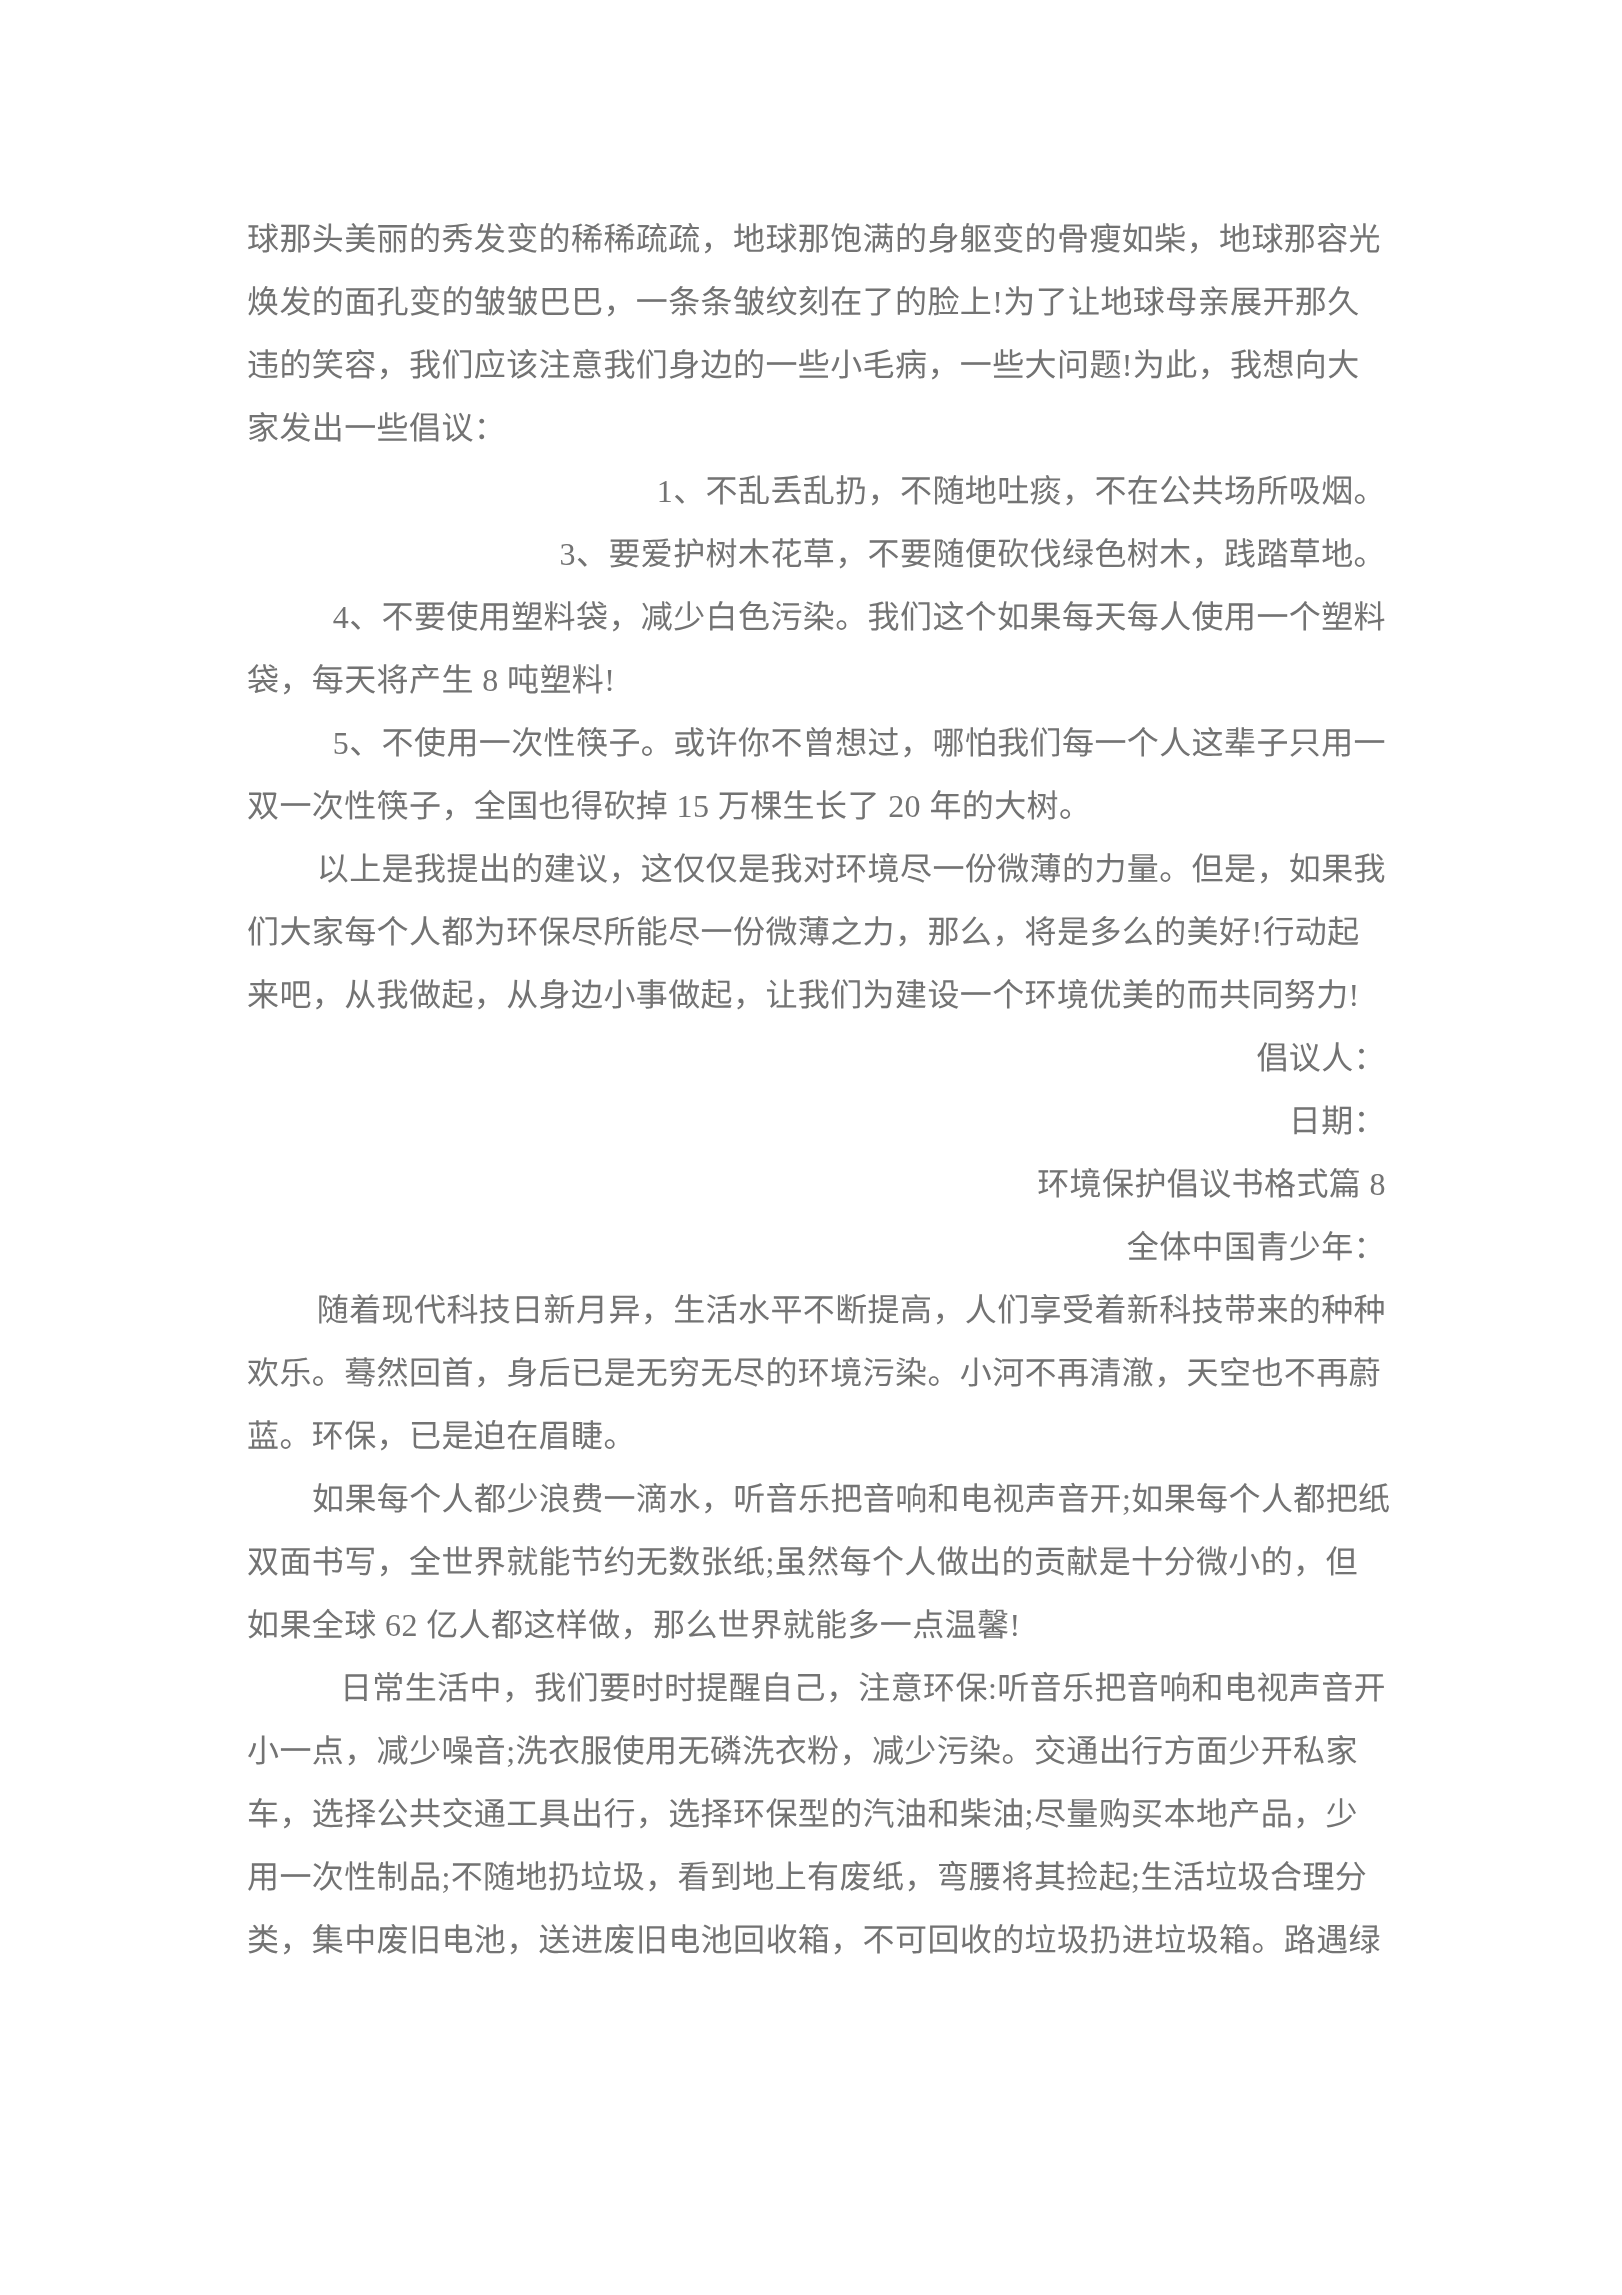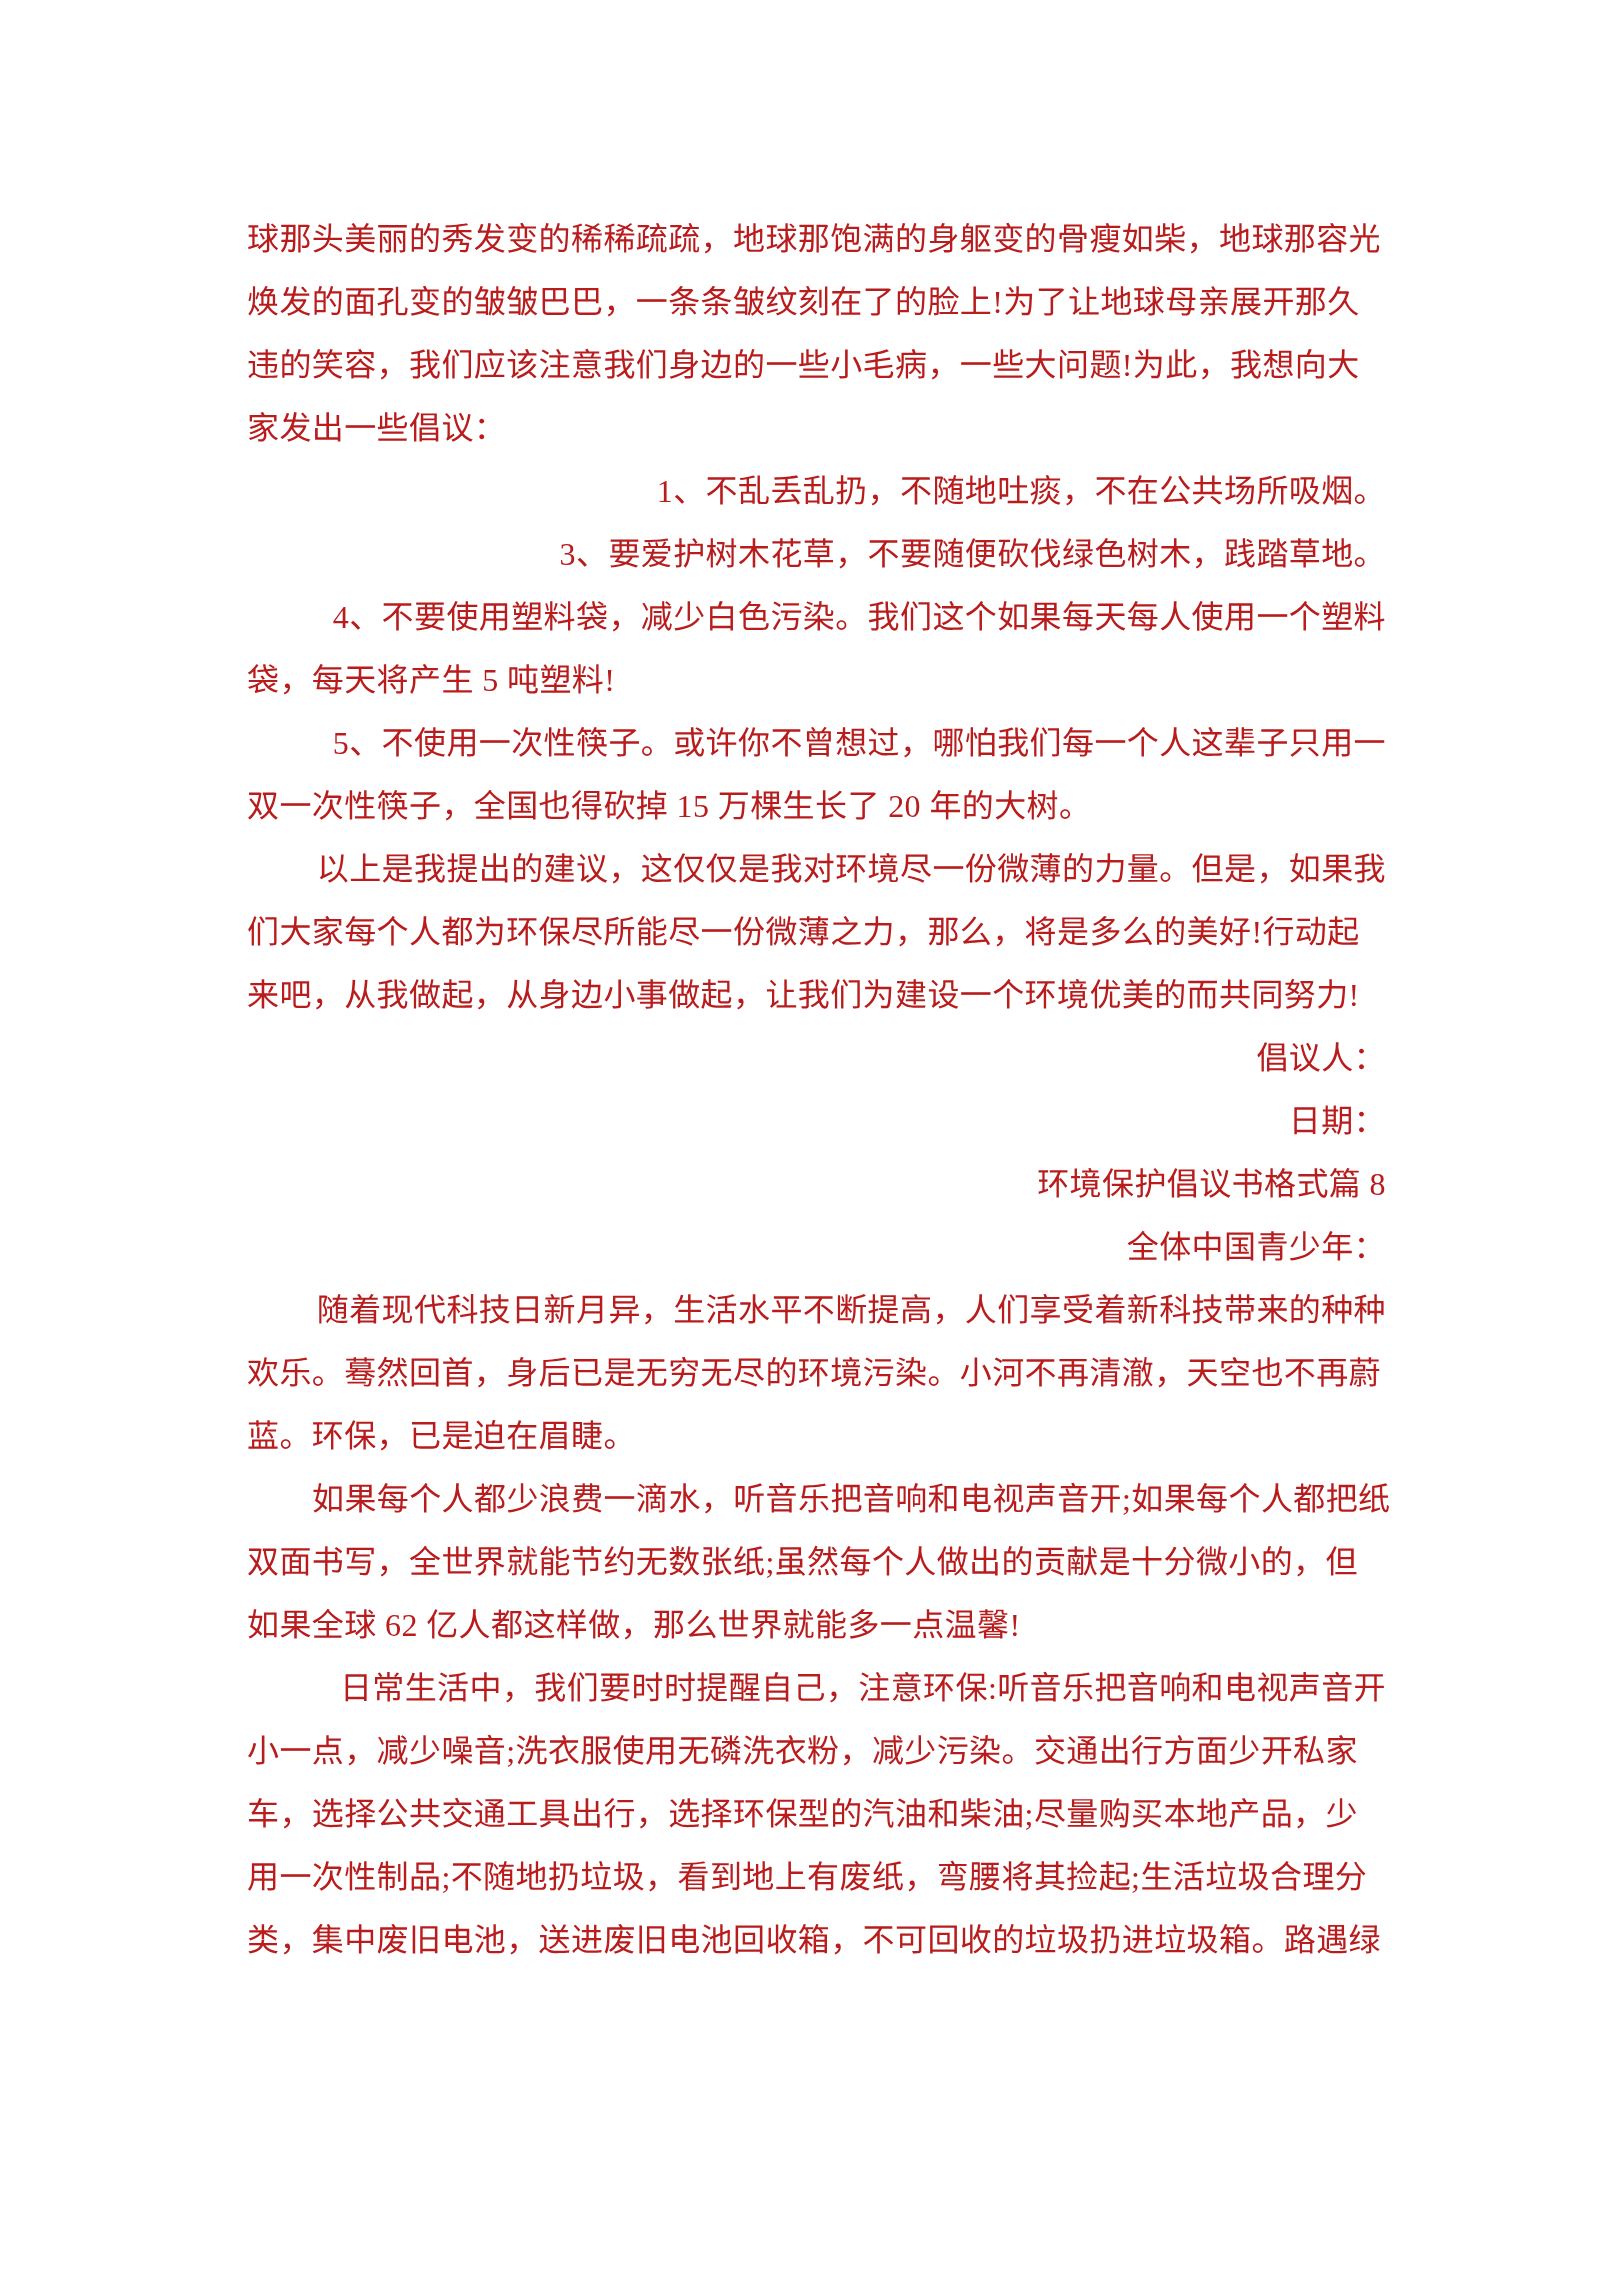--- a/index.html
+++ b/index.html
@@ -32,29 +32,29 @@
   }
   .text-line.indent {
     padding-left: 65px;
     text-align: right;
   }
 </style>
 </head>
 <body>
 
 <div class="page" style="background: rgb(255, 255, 255);">
-  <div class="doc-content" id="doc-content" style="color: #b91c1c;">
+  <div class="doc-content" id="doc-content" style="color: #737373;">
       <div class="text-line">球那头美丽的秀发变的稀稀疏疏，地球那饱满的身躯变的骨瘦如柴，地球那容光</div>
       <div class="text-line">焕发的面孔变的皱皱巴巴，一条条皱纹刻在了的脸上!为了让地球母亲展开那久</div>
       <div class="text-line">违的笑容，我们应该注意我们身边的一些小毛病，一些大问题!为此，我想向大</div>
       <div class="text-line">家发出一些倡议：</div>
       <div class="text-line indent">1、不乱丢乱扔，不随地吐痰，不在公共场所吸烟。</div>
       <div class="text-line indent">3、要爱护树木花草，不要随便砍伐绿色树木，践踏草地。</div>
       <div class="text-line indent">4、不要使用塑料袋，减少白色污染。我们这个如果每天每人使用一个塑料</div>
-      <div class="text-line">袋，每天将产生 5 吨塑料!</div>
+      <div class="text-line">袋，每天将产生 8 吨塑料!</div>
       <div class="text-line indent">5、不使用一次性筷子。或许你不曾想过，哪怕我们每一个人这辈子只用一</div>
       <div class="text-line">双一次性筷子，全国也得砍掉 15 万棵生长了 20 年的大树。</div>
       <div class="text-line indent">以上是我提出的建议，这仅仅是我对环境尽一份微薄的力量。但是，如果我</div>
       <div class="text-line">们大家每个人都为环保尽所能尽一份微薄之力，那么，将是多么的美好!行动起</div>
       <div class="text-line">来吧，从我做起，从身边小事做起，让我们为建设一个环境优美的而共同努力!</div>
       <div class="text-line indent">倡议人：</div>
       <div class="text-line indent">日期：</div>
       <div class="text-line indent">环境保护倡议书格式篇 8</div>
       <div class="text-line indent">全体中国青少年：</div>
       <div class="text-line indent">随着现代科技日新月异，生活水平不断提高，人们享受着新科技带来的种种</div>

